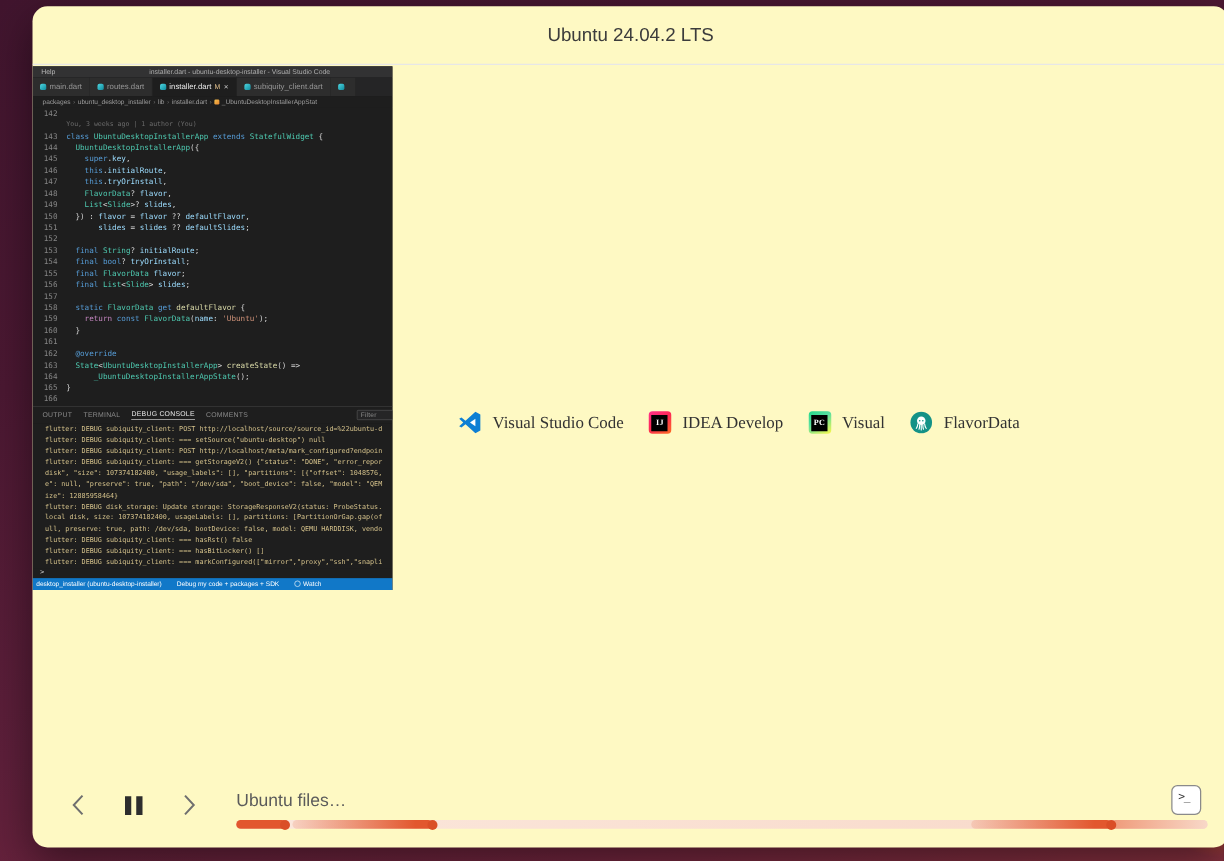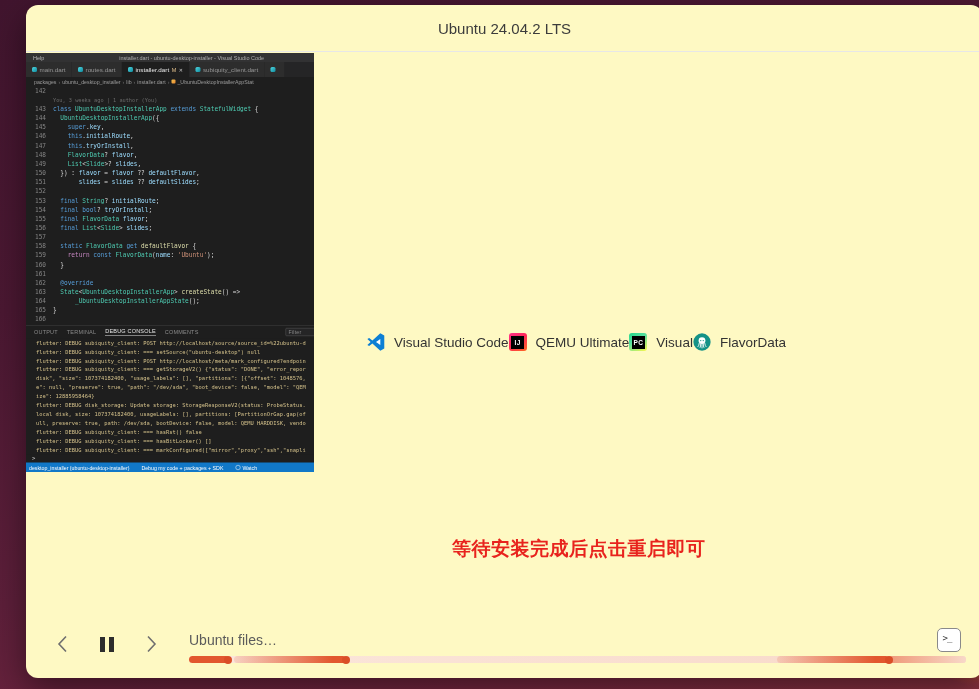--- a/index.html
+++ b/index.html
@@ -52,21 +52,21 @@
   .console-line{white-space:nowrap;}
   .vs-prompt{height:16px;color:#d4d4d4;font-family:"DejaVu Sans Mono",monospace;font-size:11px;padding-left:12px;background:#1e1e1e;}
   .vs-statusbar{height:20px;background:#1178c8;color:#fff;font-size:10.5px;display:flex;align-items:center;gap:24px;padding-left:6px;white-space:nowrap;overflow:hidden;}
   .watch-dot{display:inline-block;width:8px;height:8px;border:1px solid #fff;border-radius:50%;margin-right:4px;vertical-align:-1px;}
 
   
   .heading{position:absolute;left:343px;top:100px;width:580px;margin:0;
     font-size:38px;line-height:57px;font-weight:300;color:#3c3c3c;}
   .bodytext{position:absolute;left:343px;top:241px;width:578px;margin:0;
     font-size:13.5px;line-height:20px;color:#404040;}
-  .ide-row{position:absolute;left:341px;top:320px;height:26px;display:flex;align-items:flex-end;}
+  .ide-row{position:absolute;left:341px;top:320px;height:26px;display:flex;align-items:center;gap:20px;font-family:Liberation Serif, serif;}
   .ide-item{display:flex;align-items:center;gap:9px;}
   .ide-label{font-size:13.5px;color:#333;}
   .ide-ic{width:18px;height:18px;flex:0 0 auto;}
   .jb{position:relative;border-radius:3px;overflow:hidden;}
   .jb-idea{background:linear-gradient(145deg,#ff318c 0%,#fe2857 45%,#fd6b21 100%);}
   .jb-pc{background:linear-gradient(150deg,#21d789 0%,#59e0a0 40%,#fcf84a 100%);}
   .jb-inner{position:absolute;left:2.5px;top:2.5px;right:2.5px;bottom:2.5px;background:#000;
     display:flex;align-items:center;justify-content:center;color:#fff;font-size:6.5px;font-weight:bold;letter-spacing:.3px;}
 
   
@@ -285,41 +285,40 @@
       <svg class="ide-ic" viewBox="0 0 100 100">
         <path fill="#0d7fd4" d="M96 14 L96 86 74 98 30 58 12 72 2 67 20 50 2 33 12 28 30 42 74 2 Z"></path>
         <path fill="#ffffff" d="M74 33 L50 50 74 67 Z"></path>
       </svg>
       <span class="ide-label">Visual Studio Code</span>
     </div>
     <div class="ide-item">
       <span class="ide-ic jb jb-idea">
           <span class="jb-inner">IJ</span>
         </span>
-      <span class="ide-label">QEMU Ultimate</span>
+      <span class="ide-label">IDEA Develop</span>
     </div>
     <div class="ide-item">
       <span class="ide-ic jb jb-pc">
           <span class="jb-inner">PC</span>
         </span>
       <span class="ide-label">Visual</span>
     </div>
     <div class="ide-item">
       <svg class="ide-ic" viewBox="0 0 100 100">
         <circle cx="50" cy="50" r="48" fill="#149287"></circle>
         <circle cx="50" cy="42" r="19" fill="#ffffff"></circle>
         <circle cx="43" cy="42" r="3.6" fill="#149287"></circle>
         <circle cx="57" cy="42" r="3.6" fill="#149287"></circle>
         <path d="M35 56 Q33 72 28 76 M43 60 Q43 75 40 80 M50 61 L50 83 M57 60 Q57 75 60 80 M65 56 Q67 72 72 76" stroke="#ffffff" stroke-width="5" fill="none" stroke-linecap="round"></path>
       </svg>
       <span class="ide-label">FlavorData</span>
     </div>
   </div>
 
-  <div class="annotation" style="color: rgb(232, 35, 29);">等待安装完成后点击重启即可</div>
 
   <button class="nav-btn nav-back">
     <svg width="18" height="20" viewBox="0 0 18 20">
       <polyline points="12,2.5 5,10 12,17.5" fill="none" stroke="#6f6f6f" stroke-width="1.6"></polyline>
     </svg>
   </button>
   <button class="nav-btn nav-pause">
     <span class="pause-bars">
         <i></i>
         <i></i>

